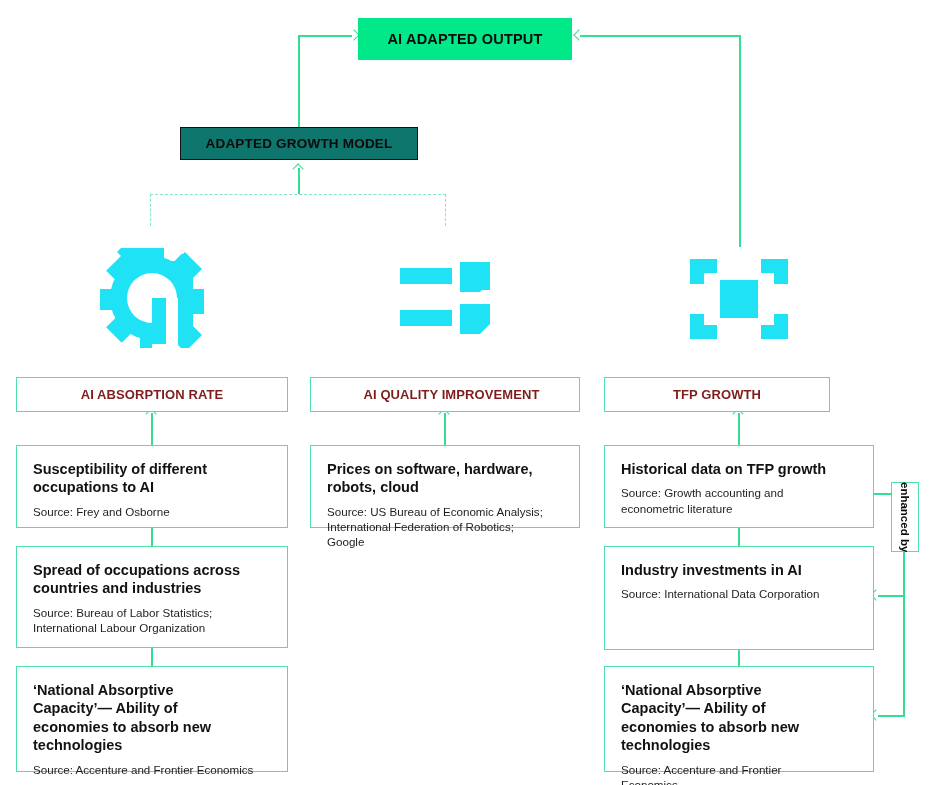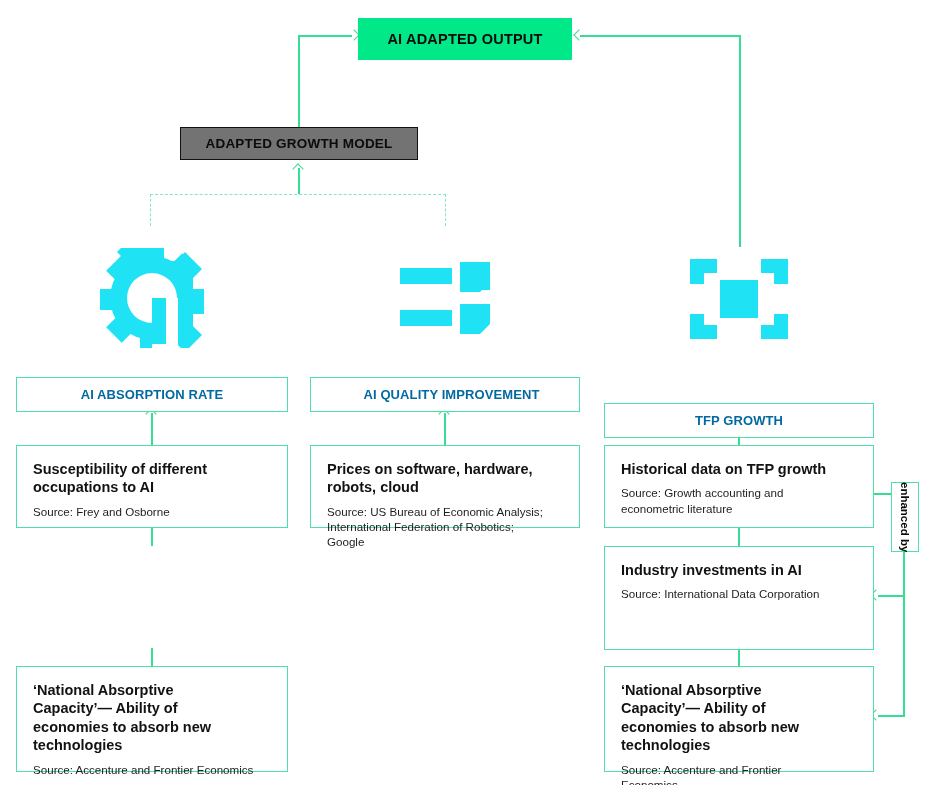--- a/index.html
+++ b/index.html
@@ -19,34 +19,34 @@
     left:358px;top:18px;width:214px;height:42px;
     background:#00E887;
     display:flex;align-items:center;justify-content:center;
   }
   .box-output .ttl{
     font-size:14.5px;font-weight:bold;color:#0b0b0b;
     letter-spacing:.2px;
   }
   .box-model{
     left:180px;top:127px;width:238px;height:33px;
-    background:#737373;border:1.6px solid #111111;
+    background:#0f766e;border:1.6px solid #111111;
     display:flex;align-items:center;justify-content:center;
   }
   .box-model .ttl{
     font-size:13.5px;font-weight:bold;color:#0b0b0b;letter-spacing:.2px;
   }
 
   
   .pillar{
     height:35px;border:1.5px solid #4FE0A8;background:#fff;
     display:flex;align-items:center;justify-content:center;
   }
   .pillar .ttl{
-    font-size:13px;font-weight:bold;color:#0369a1;letter-spacing:.1px;
+    font-size:13px;font-weight:bold;color:#7f1d1d;letter-spacing:.1px;
   }
 
   
   .card{
     border:1.5px solid #4FE0A8;background:#fff;
     padding:14px 32px 10px 16px;
   }
   .card .hd{
     font-size:14.5px;font-weight:bold;color:#121212;
     line-height:1.27;margin:0 0 7px 0;
@@ -199,36 +199,40 @@
 
   <div class="abs pillar" style="left:16px;top:377px;width:272px;">
     <div class="ttl">AI ABSORPTION RATE</div>
   </div>
 
   <div class="abs card" style="left:16px;top:445px;width:272px;height:83px;">
     <div class="hd">Susceptibility of different occupations to AI</div>
     <div class="src">Source: Frey and Osborne</div>
   </div>
 
+  <div class="abs card" style="left:16px;top:546px;width:272px;height:102px;">
+    <div class="hd">Spread of occupations across countries and industries</div>
+    <div class="src">Source: Bureau of Labor Statistics; International Labour Organization</div>
+  </div>
 
   <div class="abs card" style="left:16px;top:666px;width:272px;height:106px;">
     <div class="hd">‘National Absorptive Capacity’— Ability of economies to absorb new technologies</div>
     <div class="src">Source: Accenture and Frontier Economics</div>
   </div>
 
   <div class="abs pillar" style="left:310px;top:377px;width:270px;padding-left:13px;">
     <div class="ttl">AI QUALITY IMPROVEMENT</div>
   </div>
 
   <div class="abs card" style="left:310px;top:445px;width:270px;height:83px;">
     <div class="hd">Prices on software, hardware, robots, cloud</div>
     <div class="src">Source: US Bureau of Economic Analysis; International Federation of Robotics; Google</div>
   </div>
 
-  <div class="abs pillar" style="left:604px;top:377px;width:270px;margin-top:26px;">
+  <div class="abs pillar" style="left:604px;top:377px;width:226px;">
     <div class="ttl">TFP GROWTH</div>
   </div>
 
   <div class="abs card" style="left:604px;top:445px;width:270px;height:83px;">
     <div class="hd">Historical data on TFP growth</div>
     <div class="src">Source: Growth accounting and econometric literature</div>
   </div>
 
   <div class="abs card" style="left:604px;top:546px;width:270px;height:104px;">
     <div class="hd">Industry investments in AI</div>

